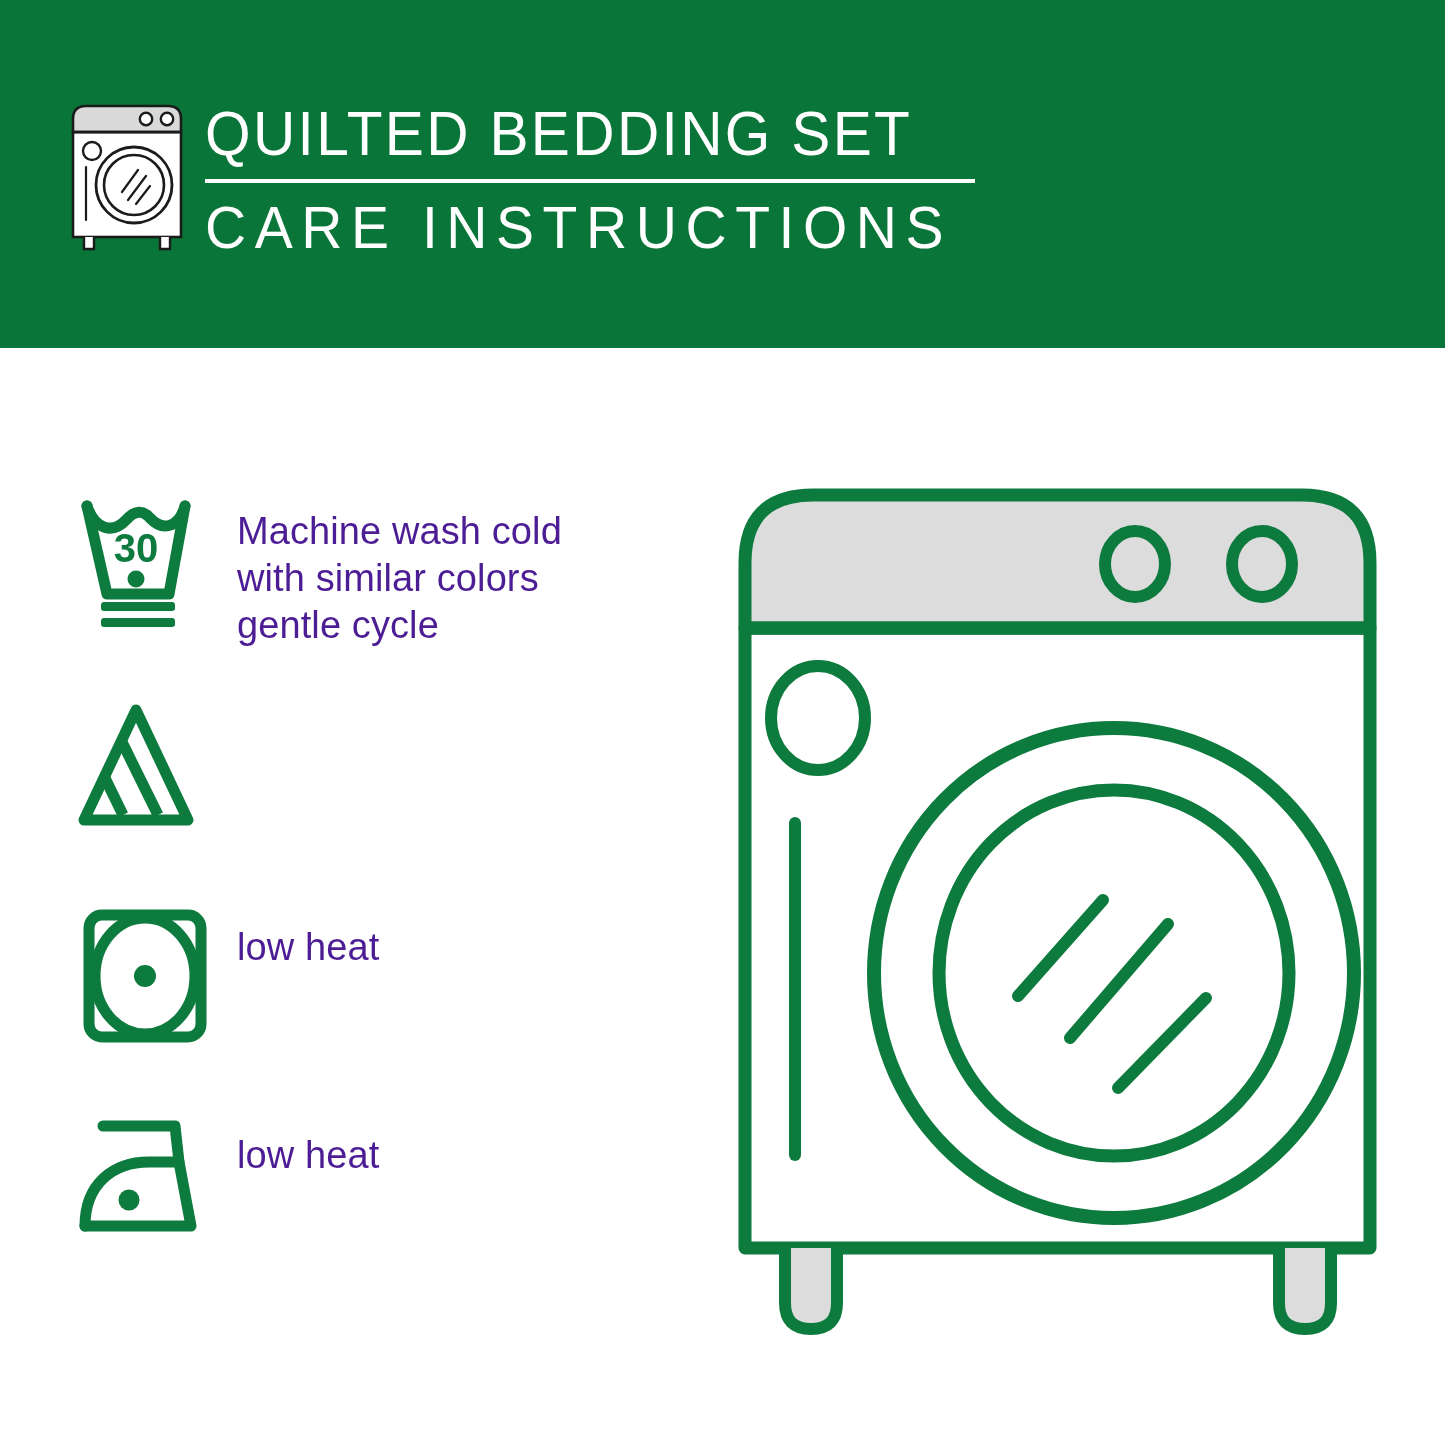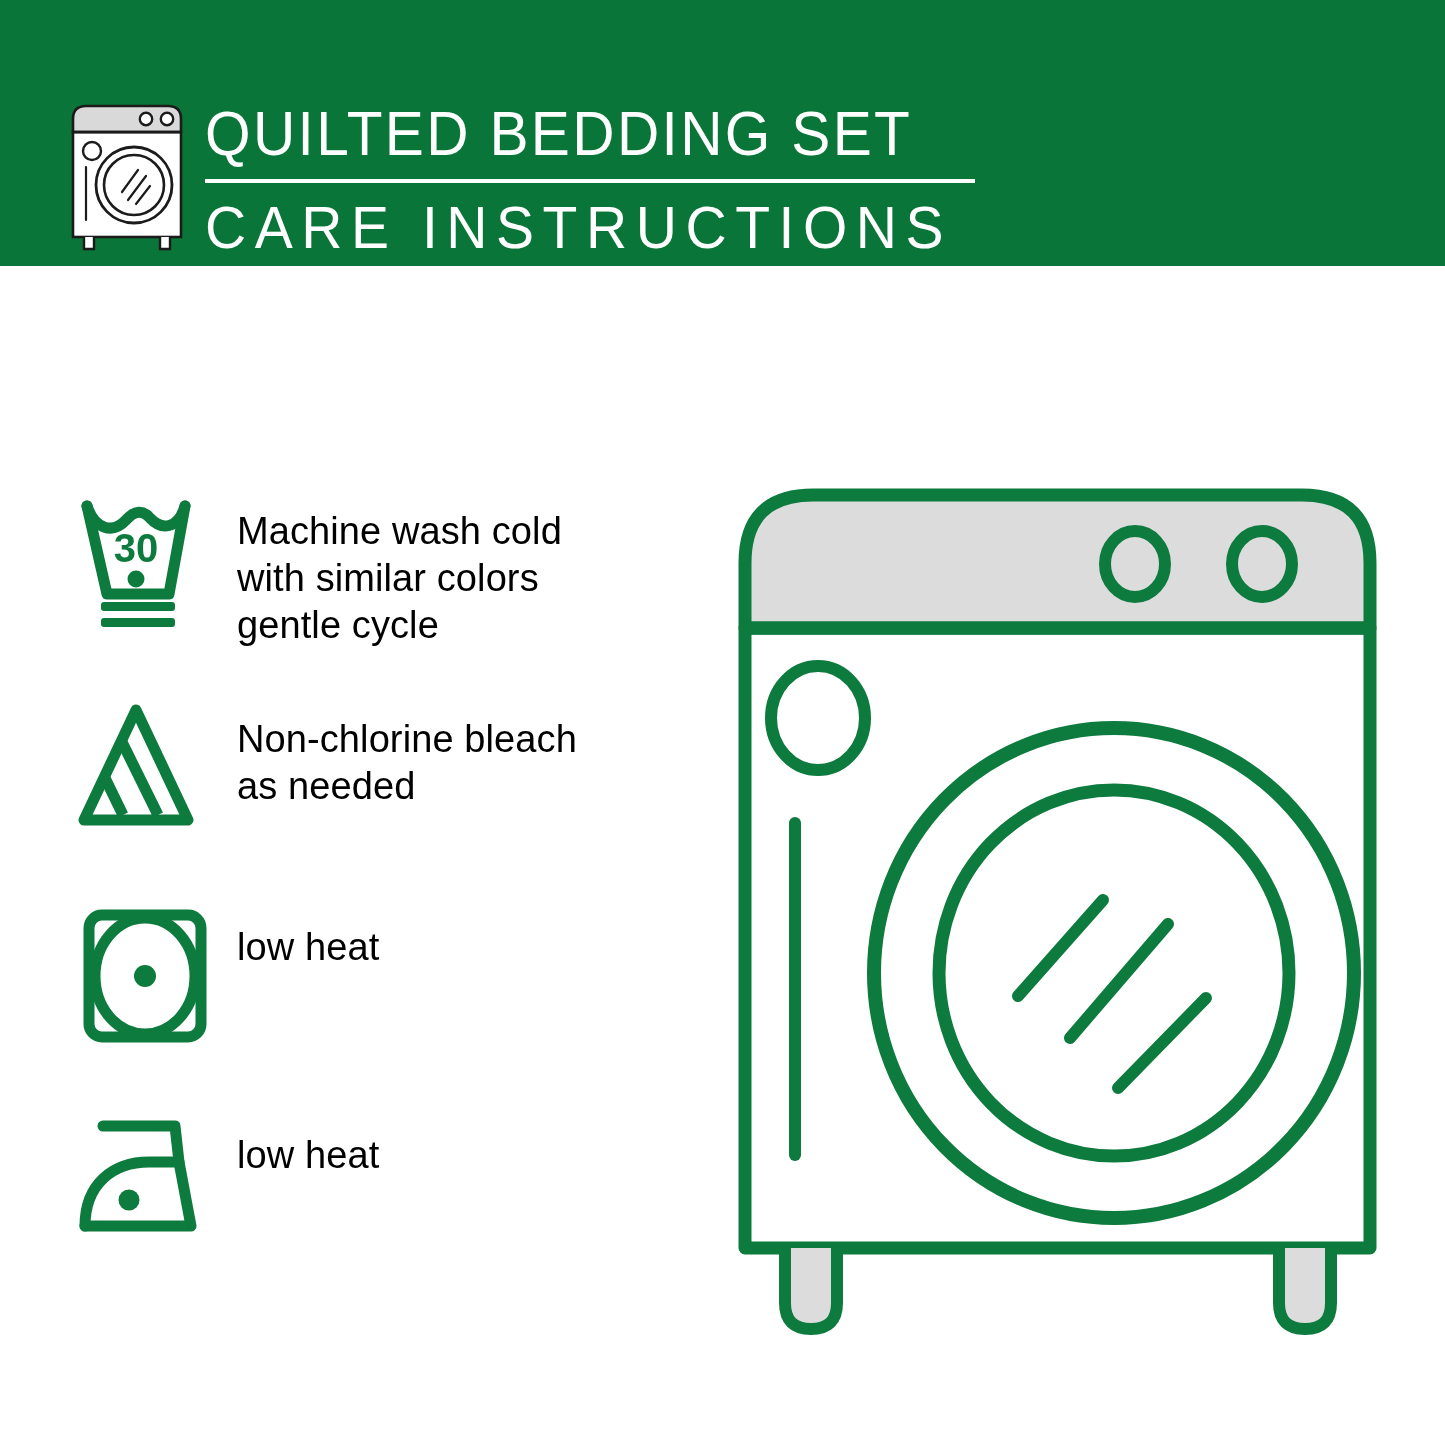--- a/index.html
+++ b/index.html
@@ -16,21 +16,21 @@
     height: 1445px;
     background: #ffffff;
     overflow: hidden;
   }
 
   
   #header-band {
     position: absolute;
     left: 0; top: 0;
     width: 1445px;
-    height: 266px;
+    height: 348px;
     background: #0a7538;
   }
   #header-logo {
     position: absolute;
     left: 62px;
     top: 100px;
     width: 130px;
     height: 155px;
   }
   #header-text-block {
@@ -84,21 +84,21 @@
   .care-symbol {
     width: 175px;
     flex: 0 0 175px;
     display: flex;
     align-items: flex-start;
     justify-content: center;
     padding-top: 12px;
   }
   .care-label {
     flex: 1 1 auto;
-    color: #000000;
+    color: #4c1d95;
     font-family: "Liberation Sans", sans-serif;
     font-size: 38px;
     font-weight: 400;
     line-height: 47px;
     letter-spacing: 0.1px;
     padding-top: 30px;
   }
   .care-label .ln { display: block; }
 
   
@@ -175,24 +175,20 @@
     </div>
 
     <div class="care-row">
       <div class="care-symbol">
         <svg viewBox="0 0 150 140" width="150" height="140" aria-hidden="true">
           <path d="M61 12 L113 122 L9 122 Z" fill="none" stroke="#0d7a3e" stroke-width="11" stroke-linejoin="round"></path>
           <line x1="47" y1="44" x2="83" y2="117" stroke="#0d7a3e" stroke-width="11" stroke-linecap="butt"></line>
           <line x1="30" y1="80" x2="48" y2="117" stroke="#0d7a3e" stroke-width="11" stroke-linecap="butt"></line>
         </svg>
       </div>
-      <div class="care-label">
-        <span class="ln">Non-chlorine bleach</span>
-        <span class="ln">as needed</span>
-      </div>
     </div>
 
     <div class="care-row">
       <div class="care-symbol">
         <svg viewBox="0 0 150 140" width="150" height="140" aria-hidden="true">
           <rect x="14" y="9" width="112" height="122" rx="13" fill="none" stroke="#0d7a3e" stroke-width="11"></rect>
           <ellipse cx="70" cy="70" rx="50" ry="58" fill="none" stroke="#0d7a3e" stroke-width="11"></ellipse>
           <circle cx="70" cy="70" r="11" fill="#0d7a3e"></circle>
         </svg>
       </div>

